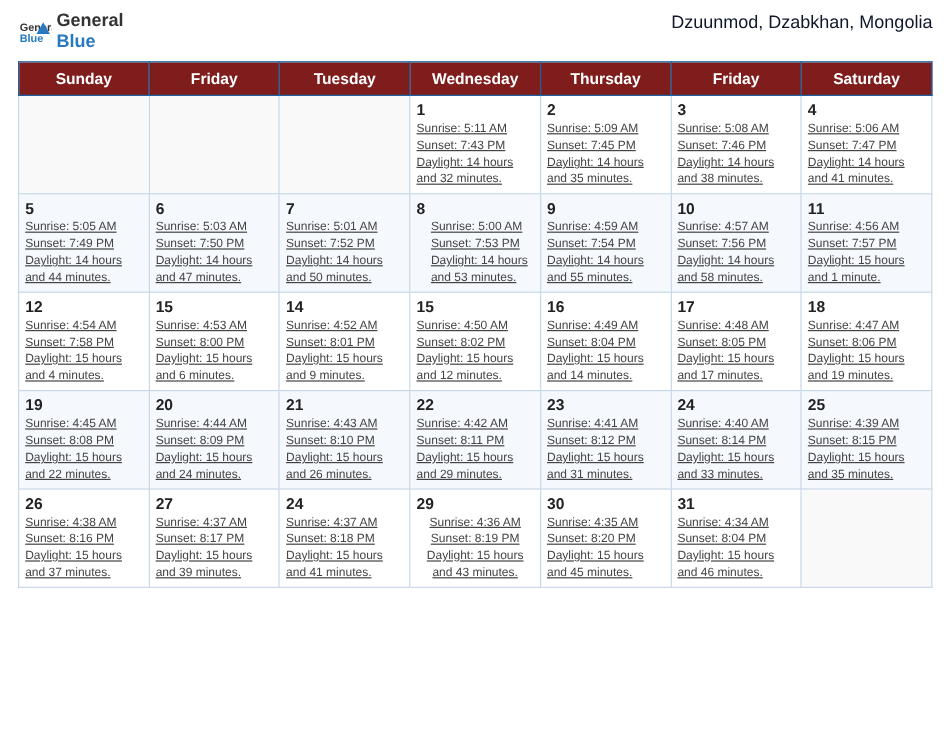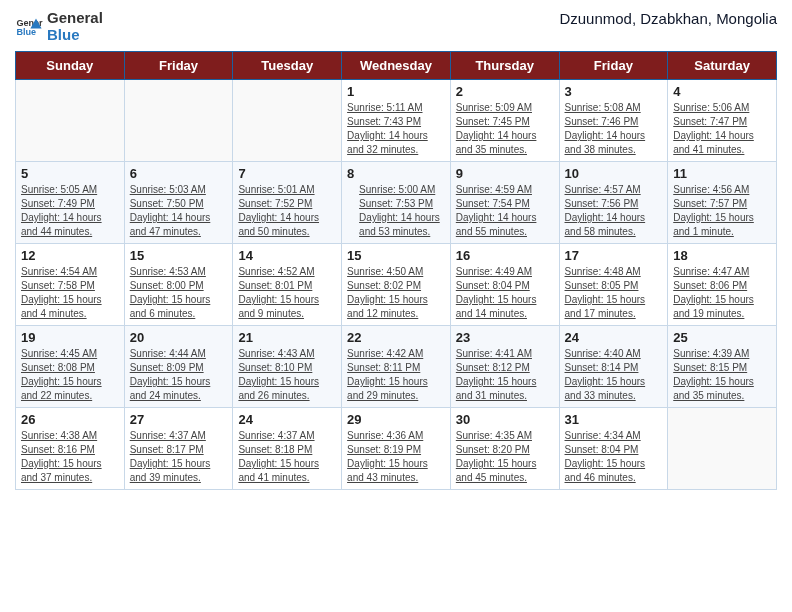--- a/index.html
+++ b/index.html
@@ -323,21 +323,21 @@
           </td>
           <td>
             <span class="day-number">24</span>
             <div class="day-info" style="white-space: pre-line;">Sunrise: 4:37 AM
 Sunset: 8:18 PM
 Daylight: 15 hours
 and 41 minutes.</div>
           </td>
           <td>
             <span class="day-number">29</span>
-            <div class="day-info" style="white-space: pre-line;">Sunrise: 4:36 AM
+            <div class="day-info" style="white-space: pre-line; text-align: center;">Sunrise: 4:36 AM
 Sunset: 8:19 PM
 Daylight: 15 hours
 and 43 minutes.</div>
           </td>
           <td>
             <span class="day-number">30</span>
             <div class="day-info" style="white-space: pre-line;">Sunrise: 4:35 AM
 Sunset: 8:20 PM
 Daylight: 15 hours
 and 45 minutes.</div>

